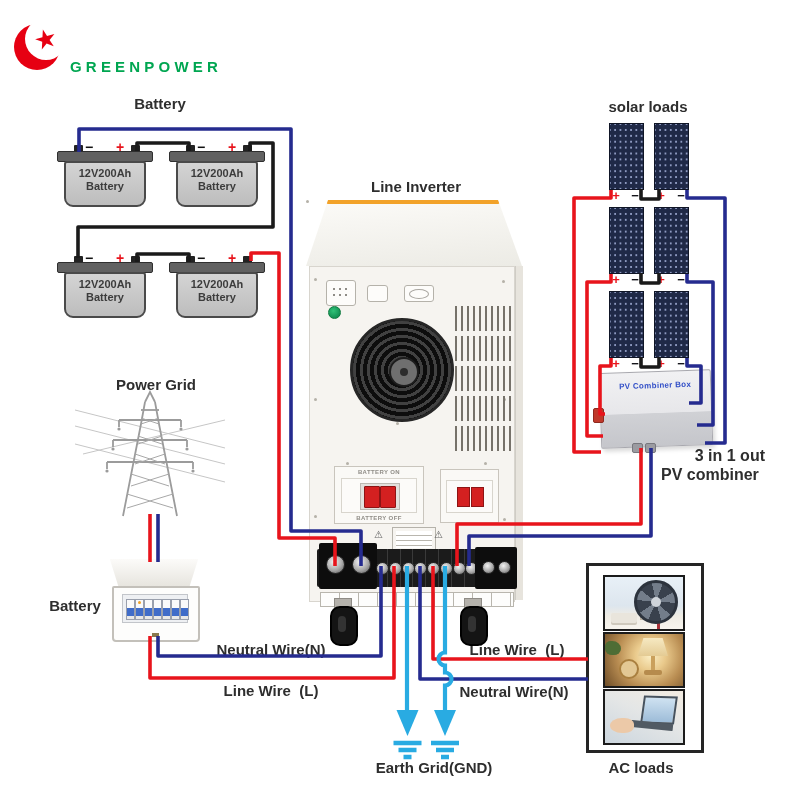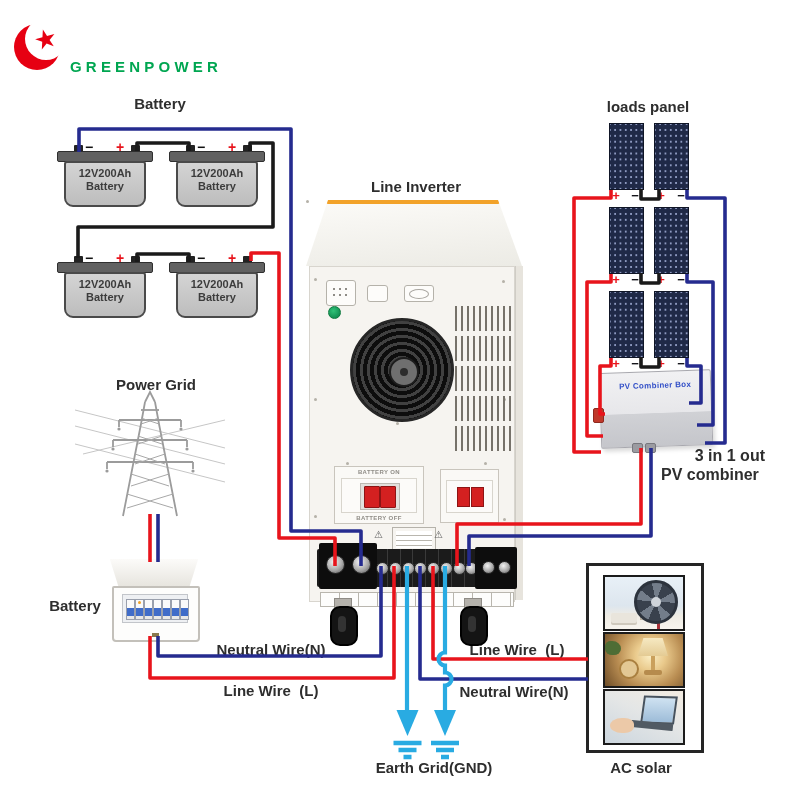--- a/index.html
+++ b/index.html
@@ -144,32 +144,32 @@
     <div class="cres">
       <div class="c1"></div>
         <div class="c2"></div>
       <div class="star">★</div>
     </div>
     <div class="brand-sub">GREENPOWER</div>
   </div>
 
   <div class="lbl" style="left:108px;top:95px;width:104px">Battery</div>
   <div class="lbl" style="left:342px;top:178px;width:148px">Line Inverter</div>
-  <div class="lbl" style="left:588px;top:98px;width:120px">loads panel</div>
+  <div class="lbl" style="left:588px;top:98px;width:120px">solar loads</div>
   <div class="lbl" style="left:104px;top:376px;width:104px">Power Grid</div>
   <div class="lbl" style="left:36px;top:597px;width:78px">Battery</div>
   <div class="lbl" style="left:645px;top:447px;width:120px;text-align:right;font-size:16px">3 in 1 out</div>
   <div class="lbl" style="left:661px;top:466px;width:120px;text-align:left;font-size:16px">PV combiner</div>
 
   <div class="lbl" style="left:210px;top:641px;width:122px">Neutral Wire(N)</div>
   <div class="lbl" style="left:210px;top:682px;width:122px">Line Wire  (L)</div>
   <div class="lbl" style="left:456px;top:641px;width:122px">Line Wire  (L)</div>
   <div class="lbl" style="left:453px;top:683px;width:122px">Neutral Wire(N)</div>
   <div class="lbl" style="left:364px;top:759px;width:140px">Earth Grid(GND)</div>
-  <div class="lbl" style="left:581px;top:759px;width:120px">AC solar</div>
+  <div class="lbl" style="left:581px;top:759px;width:120px">AC loads</div>
 
   <div class="batt" style="left:57px;top:144px">
     <div class="stud l"></div>
     <div class="stud r"></div>
     <div class="sign m">−</div>
     <div class="sign p">+</div>
     <div class="lid"></div>
       <div class="body"></div>
     <div class="btxt"><span>12V200Ah</span><br><span>Battery</span></div>
   </div>

